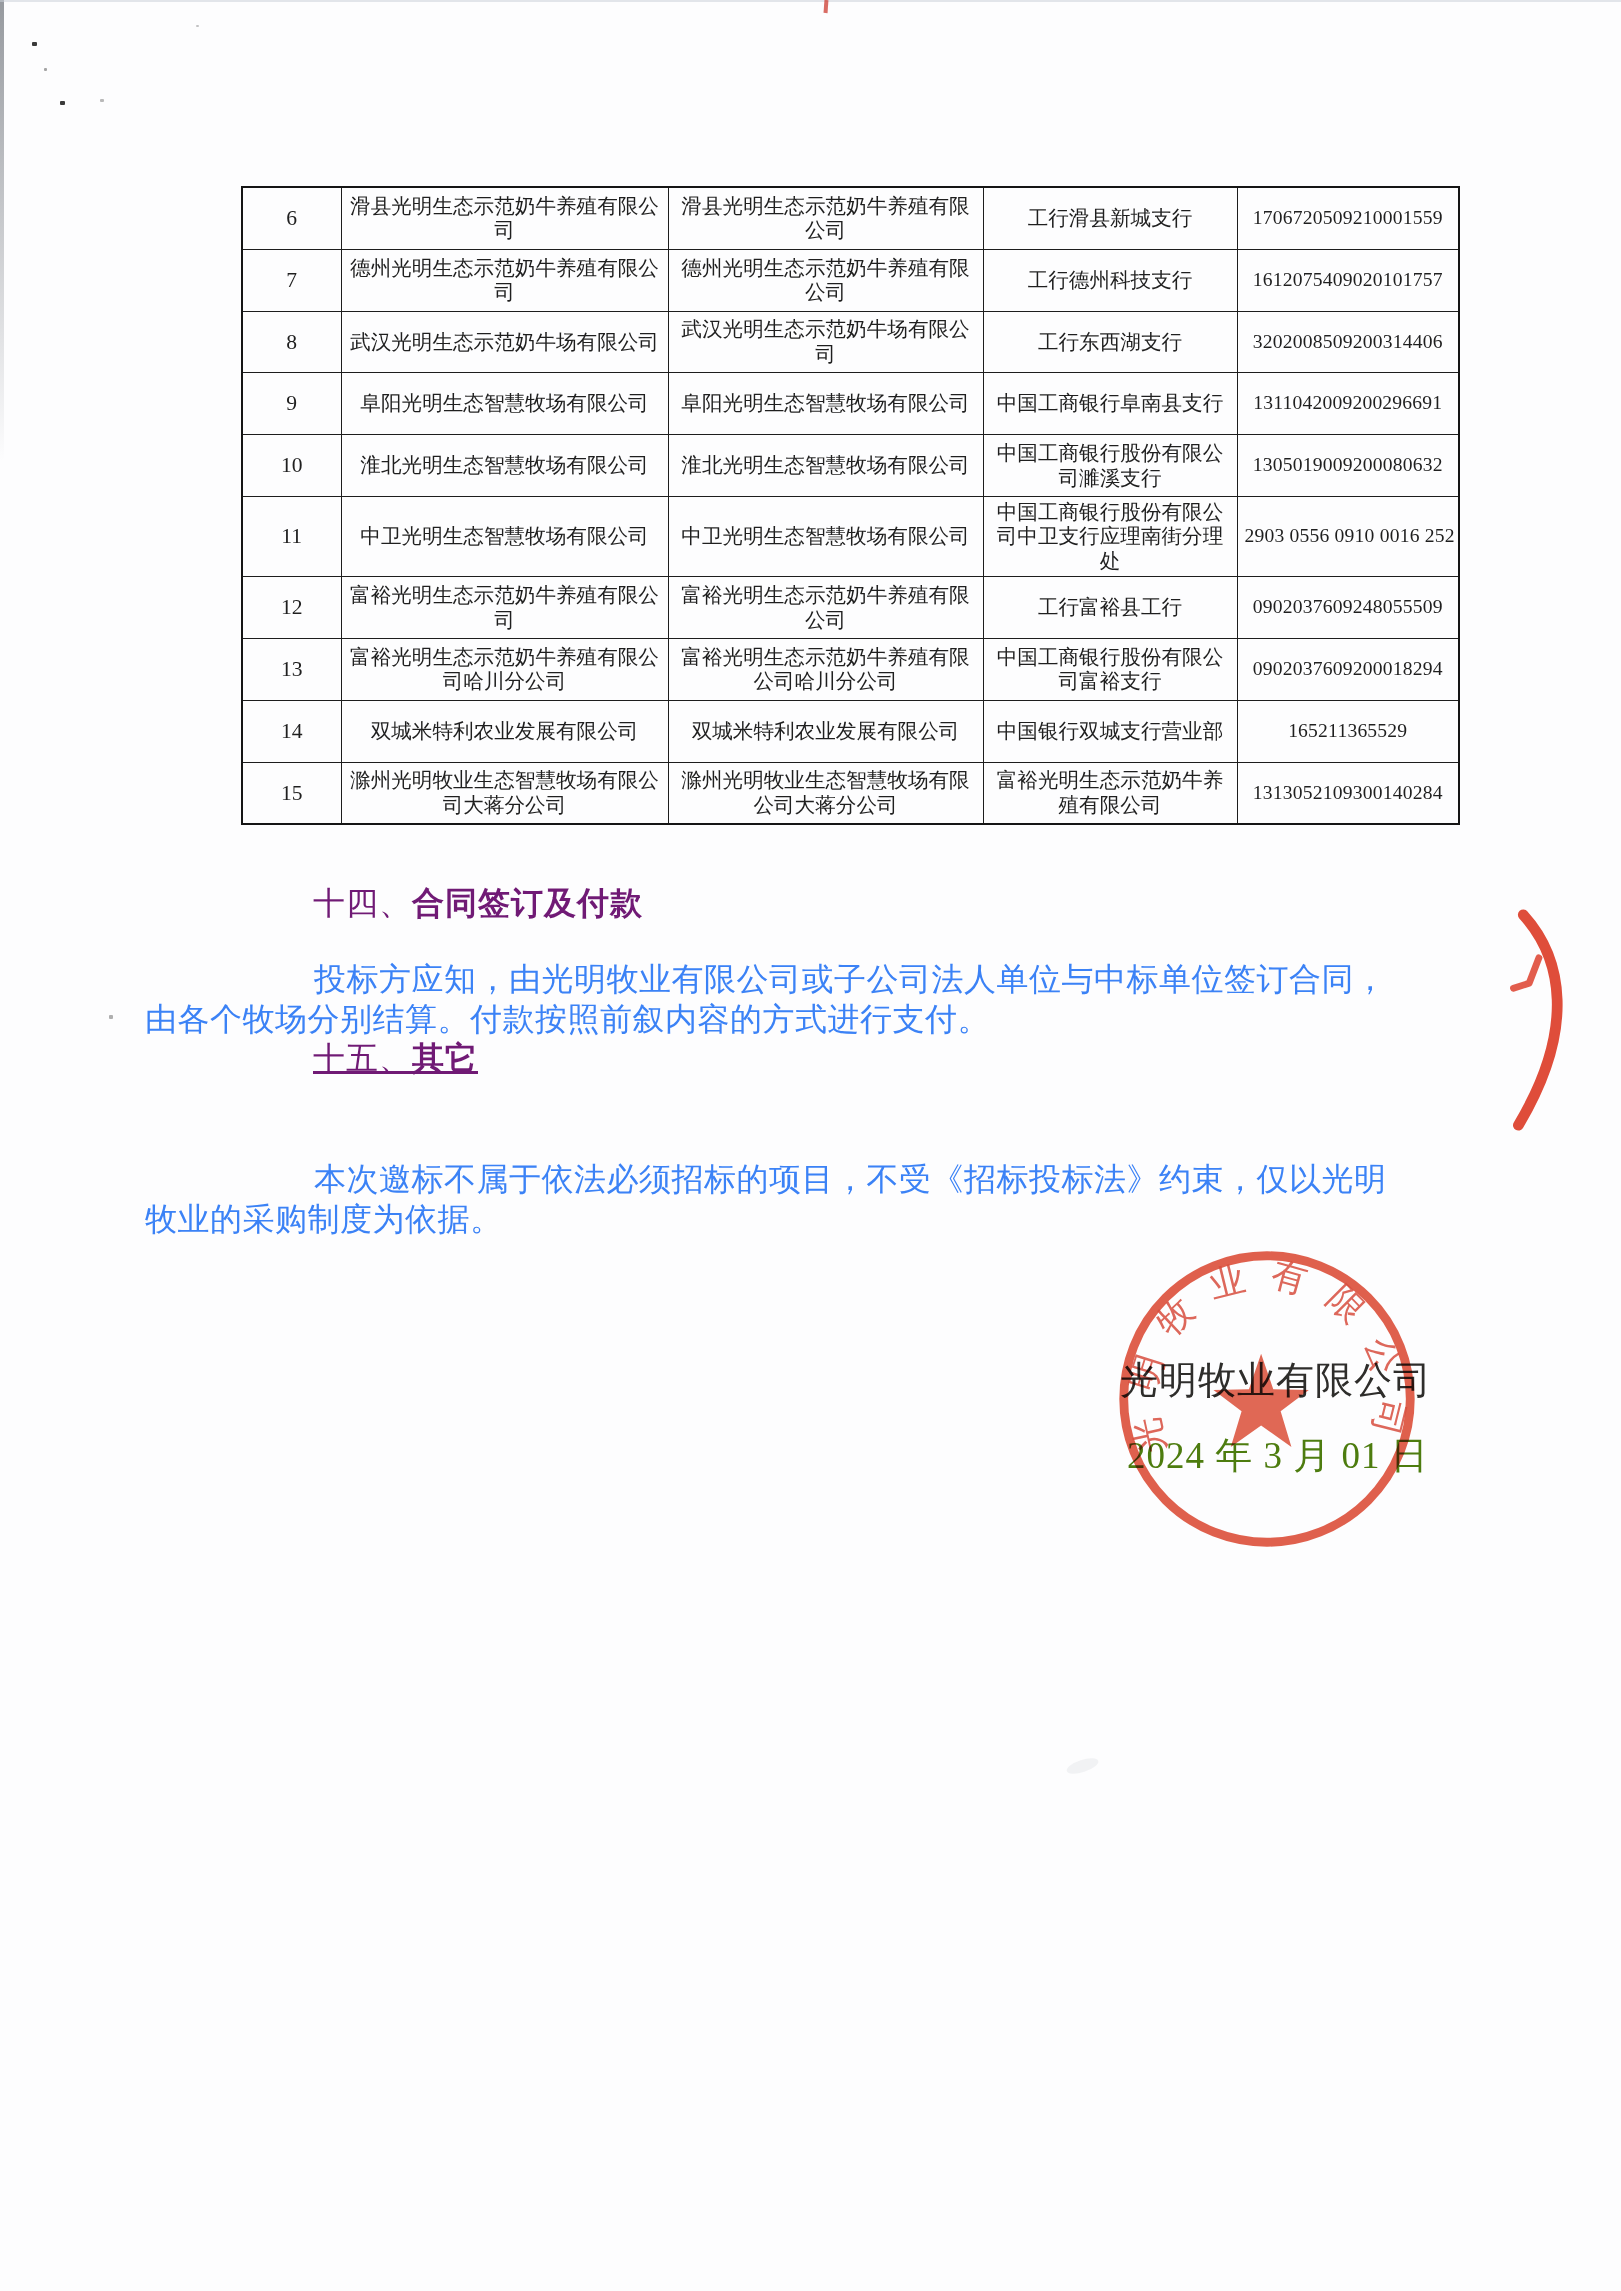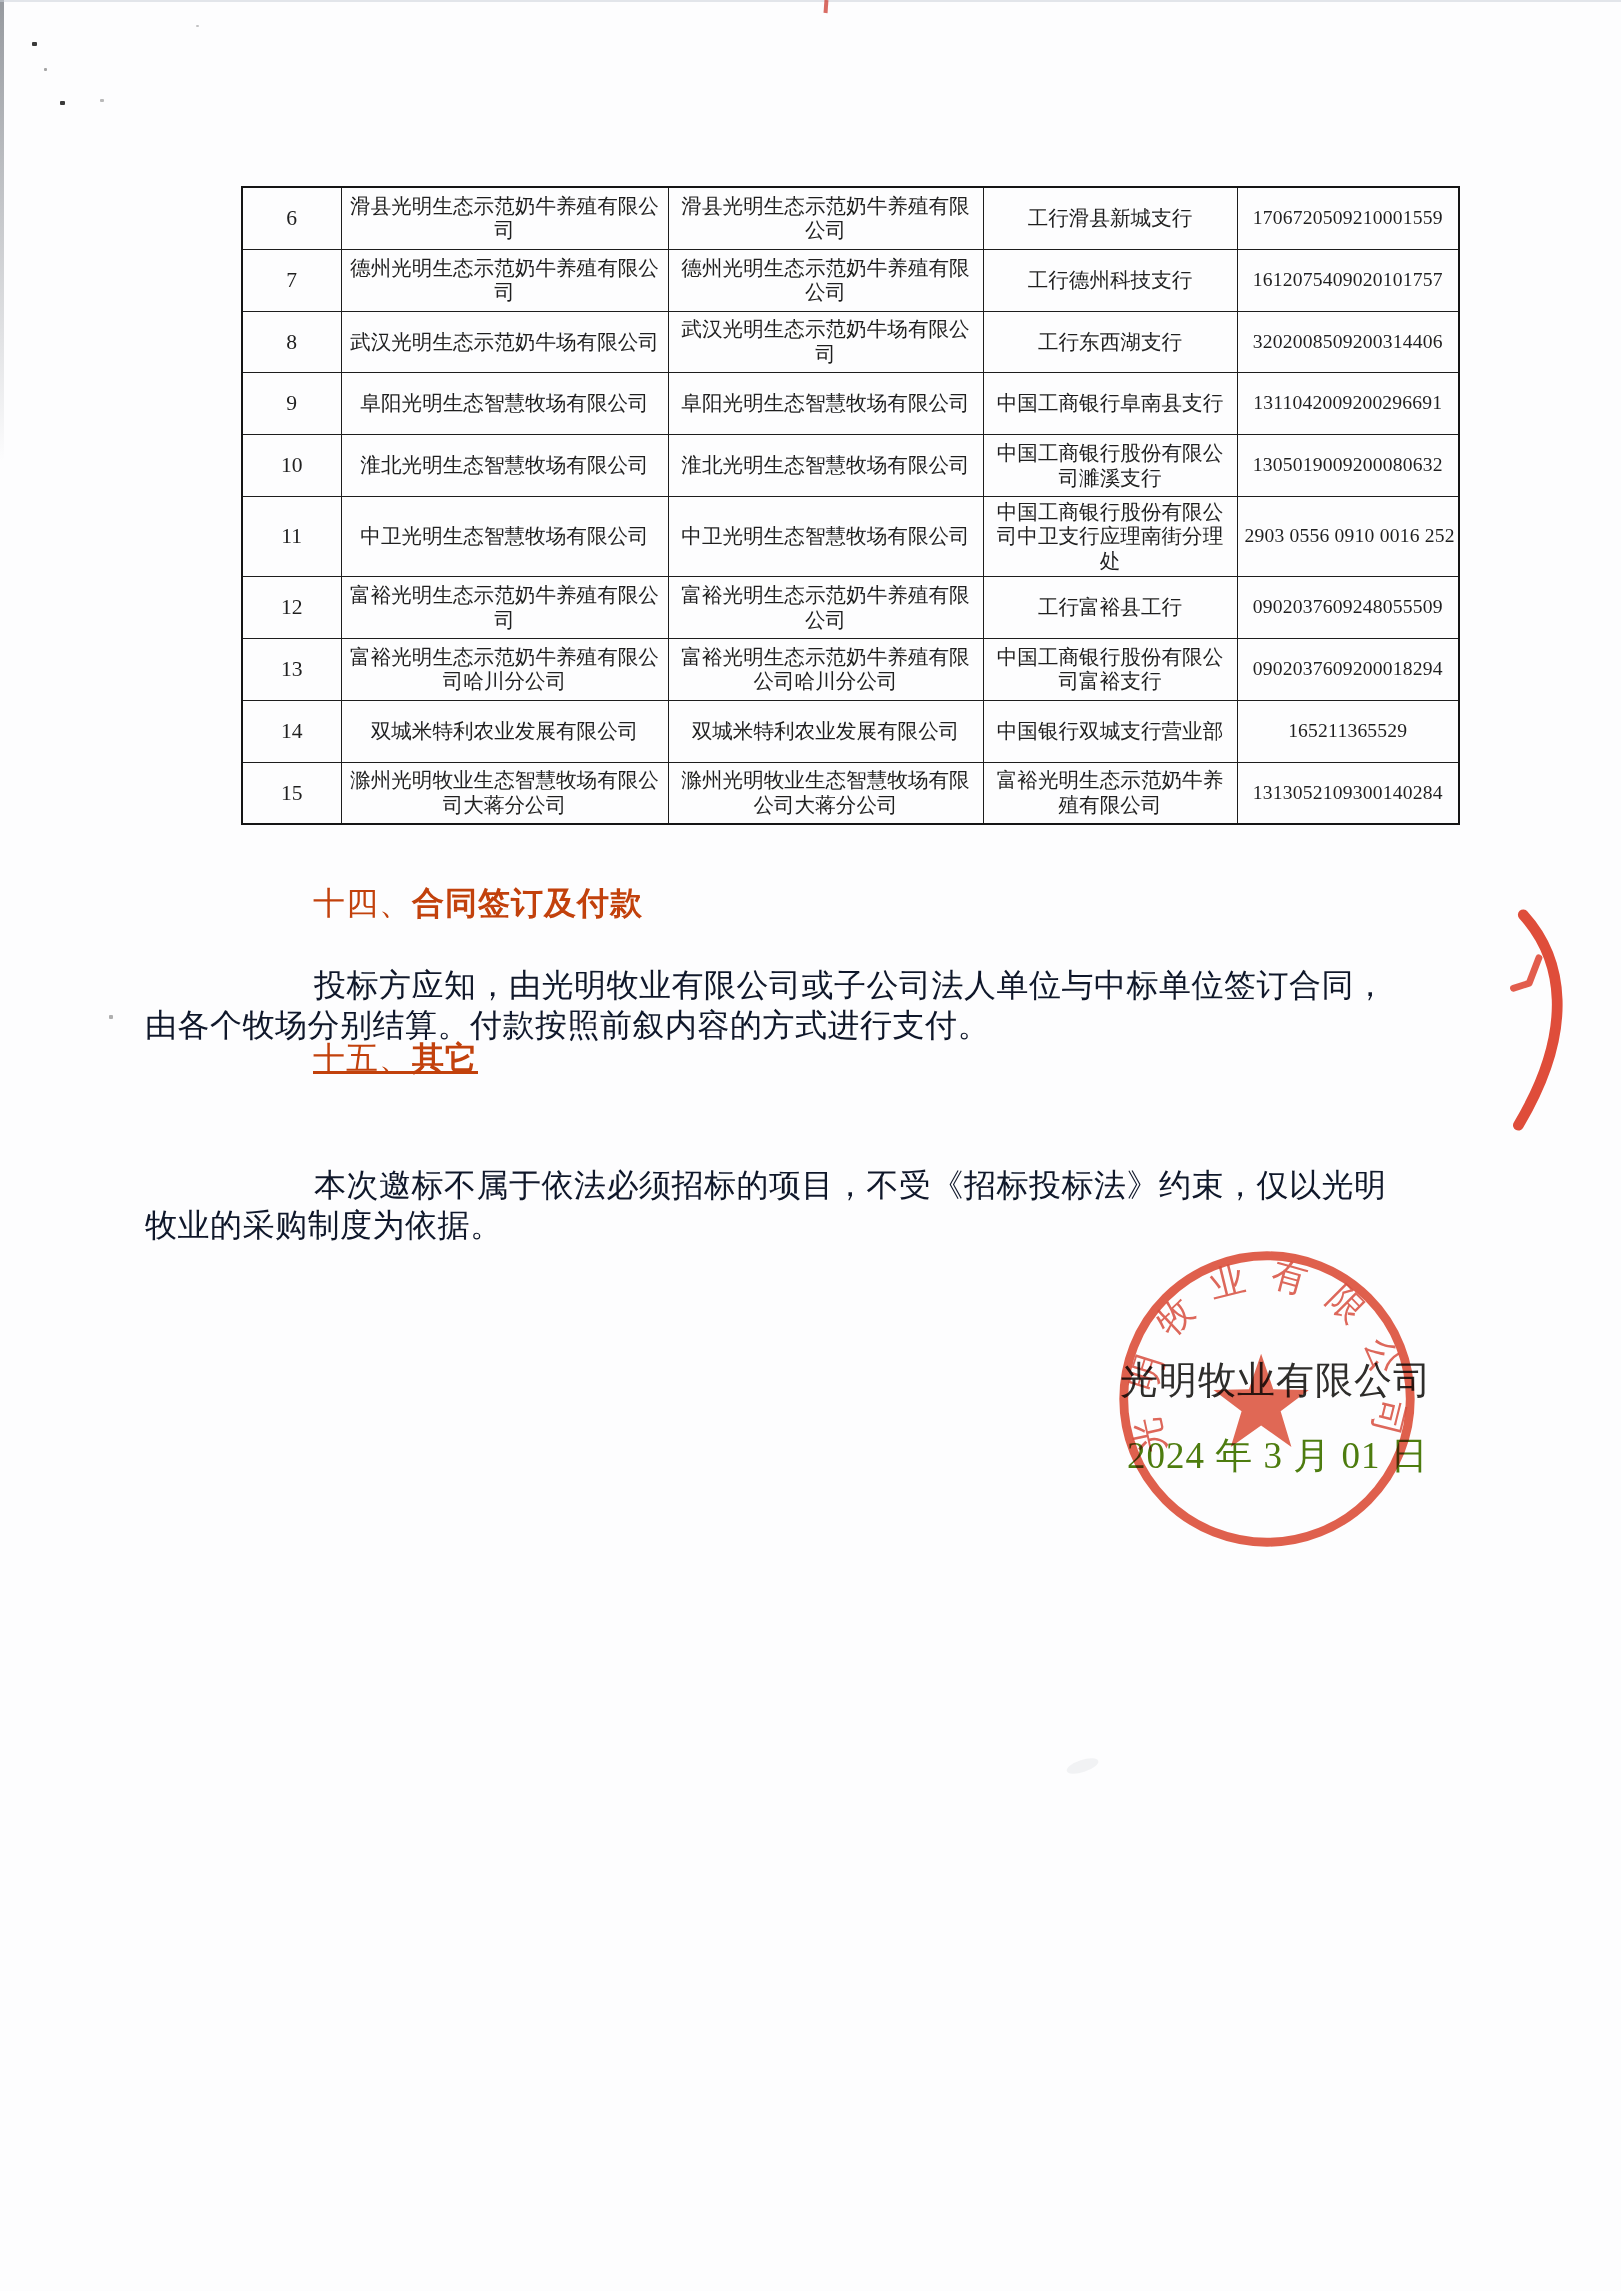--- a/index.html
+++ b/index.html
@@ -27,26 +27,26 @@
   table.bank td{
     border:1.6px solid #1d1d1d;
     text-align:center;vertical-align:middle;
     padding:2.9px 6.9px;height:55px;color:#1f1f1f;
   }
   table.bank{border:2.4px solid #151515;}
   td.c-no{font-size:21.6px;}
   td.c-account{font-size:19.6px;white-space:nowrap;padding:2.9px 2px;letter-spacing:0.2px;margin-left:12px;}
 
   
-  .sec-head{position:absolute;left:313px;font-size:32px;line-height:39px;color:#c2410c;letter-spacing:1px;}
+  .sec-head{position:absolute;left:313px;font-size:32px;line-height:39px;color:#701a75;letter-spacing:1px;}
   .sec-head .num{font-weight:normal;}
   .sec-head .ttl{font-weight:bold;}
   .h14{top:884px;}
   .h15{top:1039px;text-decoration:underline;}
-  .para{position:absolute;left:145px;width:1274px;font-size:32px;line-height:40px;color:#0f172a;letter-spacing:0.5px;margin-top:6px;}
+  .para{position:absolute;left:145px;width:1274px;font-size:32px;line-height:40px;color:#3b82f6;letter-spacing:0.5px;}
   .p14{top:959px;}
   .p15{top:1159px;}
   .para .ln1{padding-left:169px;}
 
   
   .sig-company{position:absolute;left:1120px;top:1355px;font-size:38px;color:#2e2d2b;letter-spacing:1px;}
   .sig-date{position:absolute;left:1127px;top:1431px;font-size:37px;color:#4d7c0f;letter-spacing:1px;}
   svg.stamp{position:absolute;left:1110px;top:1242px;mix-blend-mode:multiply;opacity:.93;}
   svg.stamp-edge{position:absolute;left:1490px;top:897px;mix-blend-mode:multiply;opacity:.95;}
 </style>

